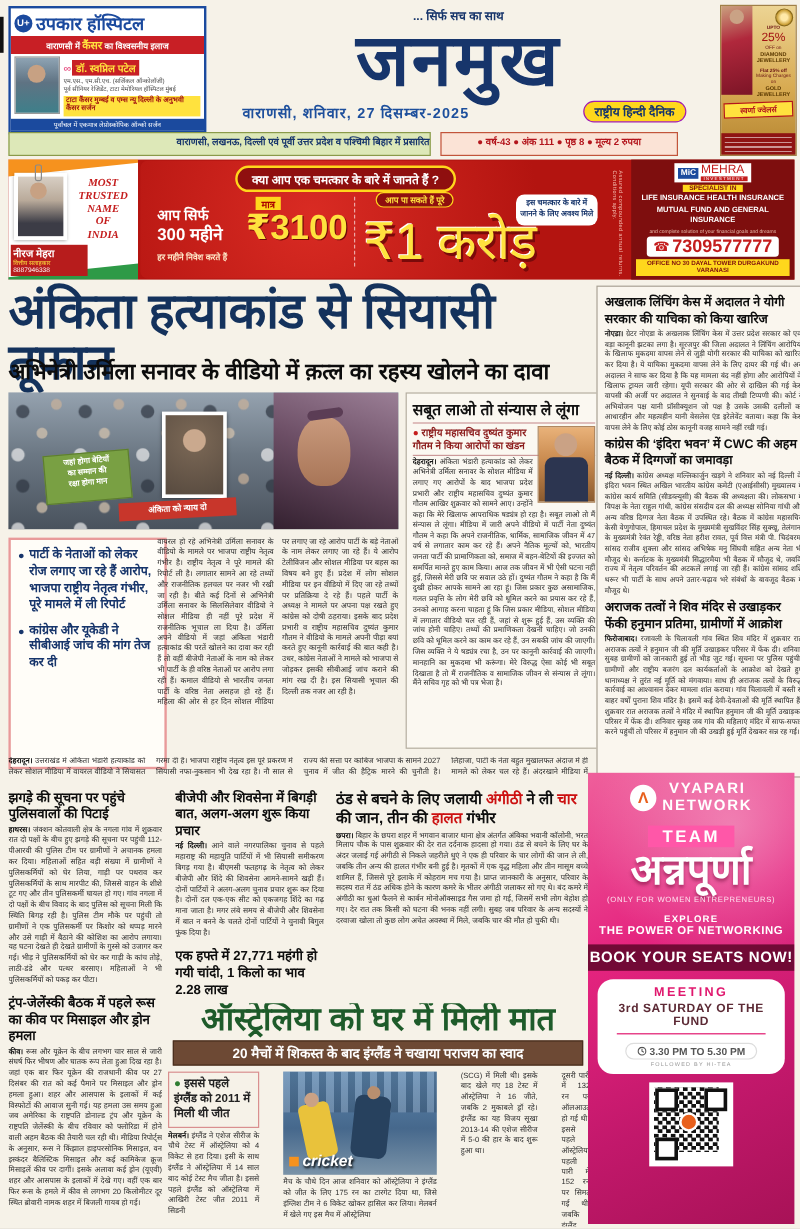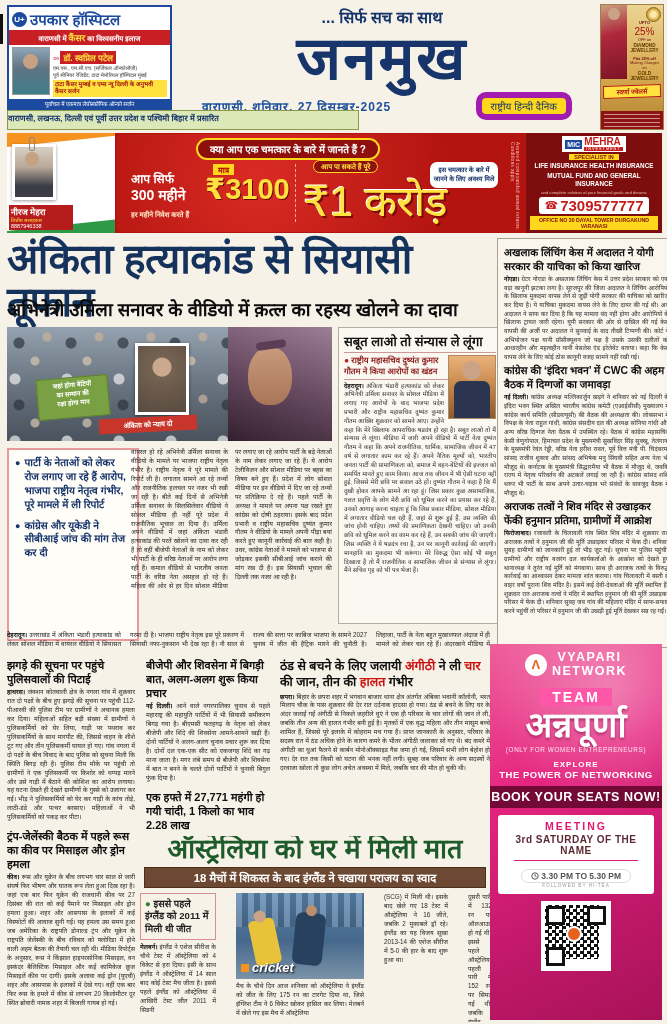--- a/index.html
+++ b/index.html
@@ -22,46 +22,46 @@
   .doc-photo::before{content:"";position:absolute;left:10px;top:6px;width:15px;height:15px;border-radius:50%;background:#c7a183}
   .hosp-right{flex:1;min-width:0}
   .doc-name{display:inline-block;background:#c81f25;color:#ffe23e;font-size:8.5px;font-weight:bold;padding:1px 3px}
   .ribbon-ico{display:inline-block;color:#e85b8a;font-size:9px;font-weight:bold;margin-right:1px}
   .hosp-line{font-size:5.2px;color:#444;line-height:1.3}
   .hosp-highlight{background:#ffe23e;color:#a31212;font-size:6px;font-weight:bold;padding:1px 2px;margin-top:1px;line-height:1.25}
   .hosp-band{background:#1b4a9e;color:#fff;font-size:5.5px;text-align:center;padding:1px 0}
   .hosp-addr{color:#1b4a9e;font-size:6.2px;font-weight:bold;text-align:center;border-top:1px solid #1b4a9e;padding:1px}
   
   #masthead{left:172px;top:6px;width:420px;text-align:center}
-  .mast-tagline{font-size:16px;font-weight:bold;color:#17356b}
+  .mast-tagline{font-size:10px;font-weight:bold;color:#17356b}
   .mast-title{font-size:60px;font-weight:900;color:#17356b;line-height:1.02;letter-spacing:2px}
   .mast-row{display:flex;justify-content:space-between;align-items:center;margin:3px 20px 0 30px}
   .mast-date{font-size:12px;font-weight:bold;color:#1d4f9c;letter-spacing:1px}
-  .mast-badge{background:#ffd71c;color:#17356b;font-weight:normal;font-size:10px;border-radius:10px;
-              padding:1px 9px;border:6px solid #a21caf}
+  .mast-badge{background:#ffd71c;color:#17356b;font-weight:bold;font-size:10px;border-radius:10px;
+              padding:1px 9px;border:1px solid #a21caf}
   
   #jewellery-ad{left:600px;top:4px;width:62px;height:124px;background:linear-gradient(180deg,#ecd493 0%,#d8ab52 55%,#b3822e 100%);
                 border:1px solid #a08048;overflow:hidden;font-family:"Liberation Sans",sans-serif}
   .jw-fig{position:absolute;left:0;top:0;width:26px;height:74px;background:linear-gradient(165deg,#caa07e 0%,#b0283c 40%,#7c1426 100%)}
   .jw-fig::before{content:"";position:absolute;left:7px;top:3px;width:12px;height:12px;border-radius:50%;background:#caa285}
   .jw-seal{position:absolute;right:2px;top:2px;width:13px;height:13px;border-radius:50%;
            background:radial-gradient(circle,#ffe9a8 30%,#c79a2e 70%);border:1px solid #8a6a1a}
   .jw-txt{position:absolute;left:27px;top:16px;width:33px;text-align:center;color:#6b1414;line-height:1.2}
   .jw-upto{font-size:4px;font-weight:bold}
   .jw-pct{font-size:10px;font-weight:400;color:#a31212}
   .jw-off{font-size:4px}
   .jw-item{font-size:4.6px;font-weight:bold;color:#5c3a00}
   .jw-brand{position:absolute;left:2px;top:80px;width:56px;background:#ffe23e;border:1px solid #b3151c;color:#b3151c;
             font-size:6.5px;font-weight:900;text-align:center;transform:rotate(-2deg);padding:1px 0}
   .jw-foot{position:absolute;left:0;bottom:0;width:100%;height:18px;background:#8f1313;
            background-image:repeating-linear-gradient(180deg,rgba(255,255,255,.55) 0 1px,transparent 1px 4px);
            background-size:90% 100%;background-position:center 3px;background-repeat:no-repeat}
   
   #strip-circ{left:7px;top:110px;width:350px;height:18px;background:#dde8b8;border:1px solid #8a9a4a;
-              color:#17356b;font-weight:bold;font-size:8px;line-height:16px;text-align:left}
+              color:#17356b;font-weight:bold;font-size:8px;line-height:16px;text-align:right}
   #strip-issue{left:367px;top:110px;width:196px;height:18px;background:#fbe3d6;border:1px solid #c2543a;
                color:#b3151c;font-weight:bold;font-size:8px;line-height:16px;text-align:center}
   
   #banner{left:7px;top:133px;width:655px;height:100px;display:flex;background:#b31410}
   .bn-left{width:108px;background:#fff;position:relative;overflow:hidden;flex:0 0 auto}
   .bn-left::before{content:"";position:absolute;left:-8px;top:-14px;width:130px;height:22px;background:#f6921e;transform:rotate(-6deg)}
   .bn-left::after{content:"";position:absolute;left:-8px;bottom:-14px;width:130px;height:22px;background:#2e9a47;transform:rotate(-6deg)}
   .agent-photo{position:absolute;left:5px;top:11px;width:38px;height:50px;background:linear-gradient(180deg,#d8cfc4 0%,#b9aa9a 40%,#3c3c46 78%);
                border:3px solid #fff;box-shadow:0 1px 3px rgba(0,0,0,.4);z-index:2}
   .agent-photo::before{content:"";position:absolute;left:10px;top:5px;width:14px;height:14px;border-radius:50%;background:#c7a183}
@@ -86,21 +86,21 @@
           font-size:7px;font-weight:bold;padding:1px 7px;border-radius:9px;white-space:nowrap}
   .bn-big{position:absolute;left:186px;top:37px;color:#ffe23e;font-weight:400;font-size:42px;
           text-shadow:2px 2px 0 #7a0a0a,-1px -1px 0 #fff}
   .bn-side{position:absolute;right:26px;top:28px;width:62px;background:#fff;color:#17356b;font-size:6.5px;
            font-weight:bold;text-align:center;padding:4px 3px;border-radius:7px;line-height:1.35}
   .bn-disc{position:absolute;right:4px;top:8px;writing-mode:vertical-rl;font-size:4.5px;color:#ffd9c9;opacity:.85;letter-spacing:.4px}
   .bn-right{width:128px;flex:0 0 auto;background:#7e0e0e;display:flex;flex-direction:column;align-items:center;
             padding:3px 4px;gap:2px;overflow:hidden}
   .mic-box{background:#fff;display:flex;gap:2px;align-items:center;padding:1px 3px}
   .mic{background:#1b4a9e;color:#fff;font-size:7px;font-weight:bold;padding:1px 2px}
-  .mehra{color:#c41d1d;font-size:10px;font-weight:700;line-height:1}
+  .mehra{color:#c41d1d;font-size:10px;font-weight:400;line-height:1}
   .mehra-sub{background:#c41d1d;color:#fff;font-size:3.8px;letter-spacing:1px;padding:0 2px}
   .spec{background:#ffd71c;color:#7e0e0e;font-size:5.5px;font-weight:900;padding:0 5px}
   .svc1{color:#fff;font-size:6.3px;font-weight:bold;text-align:center;line-height:1.25}
   .svc3{color:#e8b9a9;font-size:4.2px;text-align:center;line-height:1.2}
   .bn-phone{background:#fff;border-radius:3px;padding:0 5px;color:#c41d1d;font-weight:900;font-size:15px;display:flex;align-items:center;gap:2px}
   .bn-phone .ph-ico{font-size:11px}
   .bn-office{background:#ffd71c;color:#7e0e0e;font-size:5.2px;font-weight:900;text-align:center;width:100%;padding:1px 0}
   
   #lead-headline{left:7px;top:238px;width:486px;font-size:41px;font-weight:900;color:#14325c;line-height:1.06;letter-spacing:-.5px}
   #lead-subhead{left:7px;top:296px;width:486px;font-size:18.5px;font-weight:bold;color:#0c0c0c}
@@ -146,21 +146,21 @@
   .va-logo-row{display:flex;justify-content:center;align-items:center;gap:5px;margin-top:7px}
   .va-logo{width:22px;height:22px;border-radius:50%;background:#fff;color:#e8601c;font-weight:900;font-size:13px;line-height:22px}
   .va-logo::before{content:"Λ"}
   .va-brand{text-align:center;font-weight:900;font-size:12.5px;letter-spacing:1.5px;line-height:1.1}
   .va-team{display:inline-block;background:#ff57a8;color:#fff;font-weight:900;font-size:14px;padding:1px 12px;margin-top:9px;letter-spacing:2px}
   .va-title{font-size:35px;font-weight:900;line-height:1.05;text-shadow:0 2px 3px rgba(90,0,40,.45);margin-top:1px}
   .va-sub{font-size:6.4px;letter-spacing:.6px;margin-top:3px;color:#ffe3f0}
   .va-exp1{font-size:8px;font-weight:900;margin-top:7px;letter-spacing:1px}
   .va-exp2{font-size:9.5px;font-weight:900;letter-spacing:.5px}
   .va-book{margin-top:6px;background:rgba(104,8,48,.92);font-weight:900;font-size:12.5px;padding:4px 0;letter-spacing:.5px}
-  .va-panel{background:#fff;color:#444;margin:7px 8px 0;border-radius:3px;padding:5px 4px 6px}
+  .va-panel{background:#fff;color:#444;margin:7px 8px 0;border-radius:13px;padding:5px 4px 6px}
   .va-meet{color:#e0186e;font-weight:900;font-size:10.5px;letter-spacing:2px}
   .va-sched{color:#5c2a35;font-weight:900;font-size:10px;margin-top:2px;letter-spacing:.5px}
   .va-rule{border-top:1px solid #e0186e;margin:4px 12px}
   .va-pill{display:inline-block;border:1px solid #ddd;border-radius:9px;padding:1px 9px;font-weight:900;font-size:8.5px;color:#555}
   .va-hitea{font-size:4.6px;color:#999;letter-spacing:1px}
   .va-contacts{display:flex;justify-content:space-between;padding:6px 9px 0;text-align:left}
   .va-label{font-size:5.4px;letter-spacing:1.5px;color:#ffd0e6;font-weight:bold}
   .va-name{font-size:8px;font-weight:900}
   .va-phone{font-size:7px}
   .qr{display:inline-block;width:62px;height:62px;background:#fff;padding:4px;margin-top:7px;position:relative}
@@ -245,25 +245,33 @@
       <div class="jw-item">DIAMOND JEWELLERY</div>
       <div class="jw-upto" style="margin-top:3px">Flat 25% off</div>
       <div class="jw-off">Making Charges on</div>
       <div class="jw-item">GOLD JEWELLERY</div>
     </div>
     <div class="jw-brand">स्वर्णा ज्वेलर्स</div>
     <div class="jw-foot"></div>
   </div>
 
   <div class="abs" id="strip-circ">वाराणसी, लखनऊ, दिल्ली एवं पूर्वी उत्तर प्रदेश व पश्चिमी बिहार में प्रसारित</div>
+  <div class="abs" id="strip-issue">● वर्ष-43  ● अंक 111  ● पृष्ठ 8  ● मूल्य 2 रुपया</div>
 
   <div class="abs" id="banner">
     <div class="bn-left">
       <div class="agent-photo"></div>
       <div class="clip-ico"></div>
+      <div class="bn-slogan">
+        <div>MOST</div>
+        <div>TRUSTED</div>
+        <div>NAME</div>
+        <div>OF</div>
+        <div>INDIA</div>
+      </div>
       <div class="agent-plate">
         <div class="agent-name">नीरज मेहरा</div>
         <div class="agent-title">वित्तीय सलाहकार</div>
         <div class="agent-phone">8887946338</div>
       </div>
     </div>
     <div class="bn-center">
       <div class="bn-q">क्या आप एक चमत्कार के बारे में जानते हैं ?</div>
       <div class="bn-l1">आप सिर्फ</div>
       <div class="bn-l2">300 महीने</div>
@@ -362,21 +370,21 @@
       </span>
     </div>
     <div><span class="va-team">TEAM</span></div>
     <div class="va-title">अन्नपूर्णा</div>
     <div class="va-sub">(ONLY FOR WOMEN ENTREPRENEURS)</div>
     <div class="va-exp1">EXPLORE</div>
     <div class="va-exp2">THE POWER OF NETWORKING</div>
     <div class="va-book">BOOK YOUR SEATS NOW!</div>
     <div class="va-panel">
       <div class="va-meet">MEETING</div>
-      <div class="va-sched">3rd SATURDAY OF THE NAME</div>
+      <div class="va-sched">3rd SATURDAY OF THE FUND</div>
       <div class="va-rule"></div>
       <div class="va-pill"><svg width="8" height="8" viewBox="0 0 10 10" style="vertical-align:-1px">
             <circle cx="5" cy="5" r="4" fill="none" stroke="#555" stroke-width="1.2"></circle>
             <path d="M5 2.5V5l2 1" fill="none" stroke="#555" stroke-width="1.1"></path>
           </svg> <span>3.30 PM TO 5.30 PM</span></div>
       <div class="va-hitea">FOLLOWED BY HI-TEA</div>
     </div>
     <div class="qr">
       <div class="qr-grid"></div>
       <span class="qr-f tl"></span>
@@ -406,21 +414,21 @@
 
     </div>
   </div>
   <div class="abs" id="brief-colE">
     <div class="bf-hE"><span>ठंड से बचने के लिए जलायी </span><span class="red">अंगीठी</span><span> ने ली </span><span class="red">चार</span><span> की जान, तीन की </span><span class="red">हालत</span><span> गंभीर</span></div>
     <div class="bsm"><b class="dl">छपरा।</b> <span>बिहार के छपरा शहर में भगवान बाजार थाना क्षेत्र अंतर्गत अंबिका भवानी कॉलोनी, भरत मिलाप चौक के पास शुक्रवार की देर रात दर्दनाक हादसा हो गया। ठंड से बचने के लिए घर के अंदर जलाई गई अंगीठी से निकले जहरीले धुएं ने एक ही परिवार के चार लोगों की जान ले ली, जबकि तीन अन्य की हालत गंभीर बनी हुई है। मृतकों में एक वृद्ध महिला और तीन मासूम बच्चे शामिल हैं, जिससे पूरे इलाके में कोहराम मच गया है। प्राप्त जानकारी के अनुसार, परिवार के सदस्य रात में ठंड अधिक होने के कारण कमरे के भीतर अंगीठी जलाकर सो गए थे। बंद कमरे में अंगीठी का धुआं फैलने से कार्बन मोनोऑक्साइड गैस जमा हो गई, जिसमें सभी लोग बेहोश हो गए। देर रात तक किसी को घटना की भनक नहीं लगी। सुबह जब परिवार के अन्य सदस्यों ने दरवाजा खोला तो कुछ लोग अचेत अवस्था में मिले, जबकि चार की मौत हो चुकी थी।</span></div>
   </div>
 
   <div class="abs" id="sports">
     <div class="sp-head">ऑस्ट्रेलिया को घर में मिली मात</div>
-    <div class="sp-sub">18 मैचों में शिकस्त के बाद इंग्लैंड ने चखाया पराजय का स्वाद</div>
+    <div class="sp-sub">20 मैचों में शिकस्त के बाद इंग्लैंड ने चखाया पराजय का स्वाद</div>
     <div class="sp-row">
       <div class="sp-c1">
         <div class="sp-point"><span class="bdot">●</span> <span>इससे पहले इंग्लैंड को 2011 में मिली थी जीत</span></div>
         <div class="bsm mt3"><b class="dl">मेलबर्न।</b> <span>इंग्लैंड ने एशेज सीरीज के चौथे टेस्ट में ऑस्ट्रेलिया को 4 विकेट से हरा दिया। इसी के साथ इंग्लैंड ने ऑस्ट्रेलिया में 14 साल बाद कोई टेस्ट मैच जीता है। इससे पहले इंग्लैंड को ऑस्ट्रेलिया में आखिरी टेस्ट जीत 2011 में सिडनी</span></div>
       </div>
       <div class="sp-c2">
         <div class="sp-photo">
           <div class="sp-stand"></div>
           <div class="sp-batter"></div>
           <div class="sp-keeper"></div>

